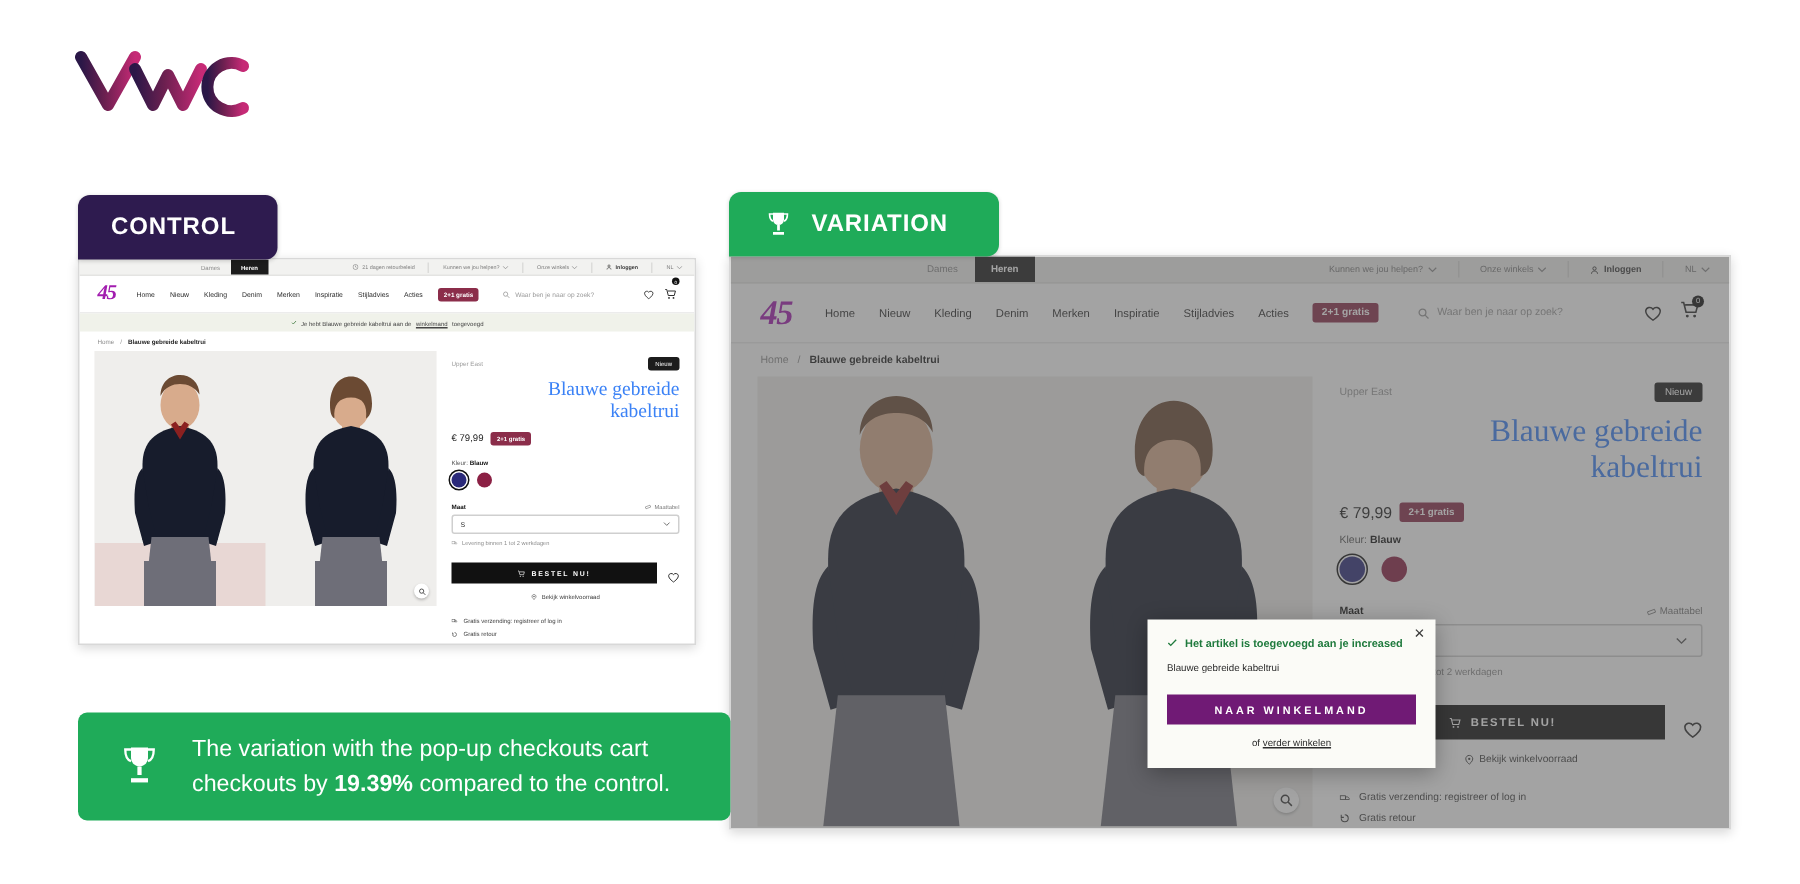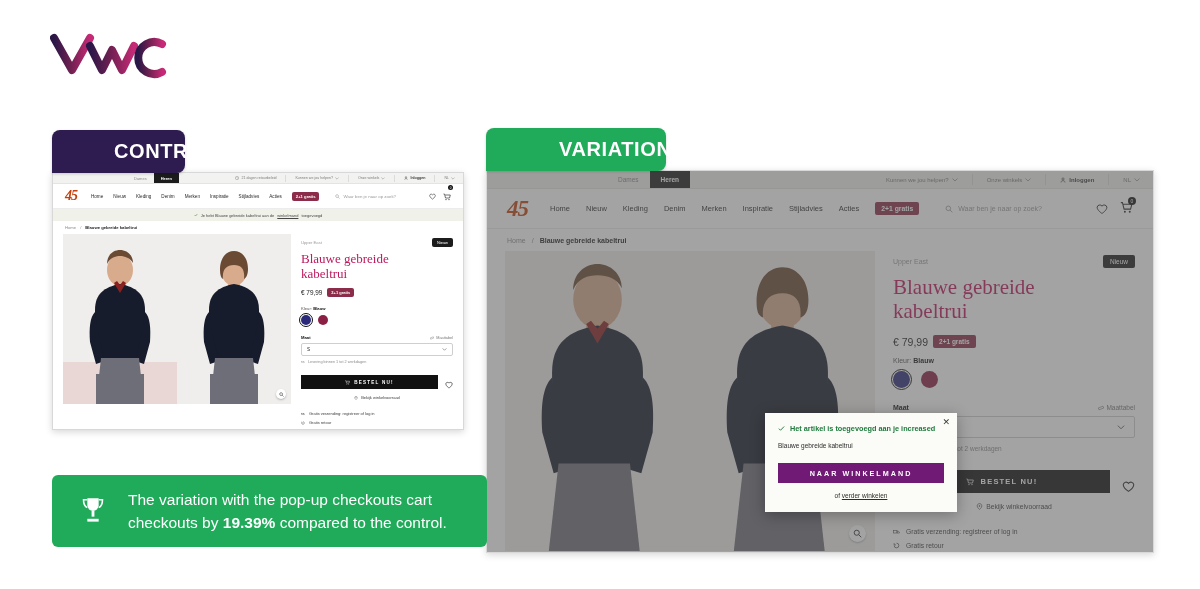--- a/index.html
+++ b/index.html
@@ -20,21 +20,21 @@
     position: absolute; top: 0; left: 0;
     border-radius: 8px 8px 8px 0;
     display: flex; align-items: center; gap: 11px;
     padding: 0 22px;
     height: 43px;
     z-index: 5;
     box-shadow: 0 1px 3px rgba(0,0,0,.18);
   }
   .tag-control { background: #2e1b4f; width: 133px; }
   .tag-variation { background: #1fab59; width: 180px; }
-  .tag-label { color: #fff; font-size: 20px; font-weight: bold; letter-spacing: .6px; margin-left: 40px; }
+  .tag-label { color: #fff; font-size: 16px; font-weight: bold; letter-spacing: .6px; }
 
   .browser-shot {
     position: absolute;
     background: #fff;
     border: 1px solid #d8d8d8;
     box-shadow: 0 2px 7px rgba(0,0,0,.16);
     overflow: hidden;
   }
   .control-shot { left: 0; top: 42px; width: 412px; height: 258px; }
 
@@ -43,21 +43,21 @@
             display:flex; align-items:center; position: relative; }
   .topbar-tabs { display:flex; height:100%; margin-left: 74px; }
   .tb-tab { font-size: 4px; color: #8a8a8a; padding: 0 7px; display:flex; align-items:center; }
   .tb-tab.active { background:#1c1c1c; color:#fff; font-weight:bold; }
   .topbar-right { margin-left:auto; display:flex; align-items:center; gap:9px; padding-right:8px; }
   .tb-item { font-size: 3.6px; color:#7d7d7d; display:flex; align-items:center; gap:2px; }
   .tb-sep { width:1px; height:7px; background:#dcdcda; }
   .tb-strong { font-weight: bold; color:#3a3a3a; }
 
   .navbar { height: 25px; background:#fff; display:flex; align-items:center; padding:0 12px; border-bottom:1px solid #ececec;}
-  .brand { font-family:"Liberation Serif", serif; font-style:italic; font-weight:bold; font-size:14px; color:#c2410c; margin-right:14px; letter-spacing:-1px;}
+  .brand { font-family:"Liberation Serif", serif; font-style:italic; font-weight:bold; font-size:14px; color:#a21caf; margin-right:14px; letter-spacing:-1px;}
   .navlinks { display:flex; gap:10px; align-items:center; }
   .navlink { font-size:4.6px; color:#2a2a2a; }
   .nav-badge { font-size:4.2px; color:#fff; background:#8b2d4a; padding:2px 4px; border-radius:2px; font-weight:bold;}
   .navsearch { margin-left:16px; flex:1; display:flex; align-items:center; gap:3px; color:#9a9a9a; font-size:4.4px;}
   .navicons { display:flex; align-items:center; gap:7px; margin-left:8px; }
 
   .notice { height:12px; background:#f0f2ea; display:flex; align-items:center; justify-content:center;
             font-size:4px; color:#454545; gap:3px;}
   .notice u { text-decoration: underline; }
 
@@ -67,21 +67,21 @@
   .pdp { display:flex; padding:0 10px; gap:10px; }
   .gallery { position:relative; width:228px; height:170px; background:#efeeec; overflow:hidden; }
   .zoom-btn { position:absolute; right:5px; bottom:5px; width:10px; height:10px; border-radius:50%;
               background:#fff; display:flex; align-items:center; justify-content:center;
               box-shadow:0 1px 2px rgba(0,0,0,.25); }
 
   .info { flex:1; padding-top:4px; }
   .brandline { font-size:4.2px; color:#9a9a9a; }
   .badge-new { font-size:4px; color:#fff; background:#1c1c1c; padding:2px 5px; border-radius:2px;}
   .row-between { display:flex; align-items:center; justify-content:space-between; }
-  .ptitle { font-family:"Liberation Serif", serif; font-size:13px; line-height:1.12; color:#be185d; margin:5px 0 7px; }
+  .ptitle { font-family:"Liberation Serif", serif; font-size:13px; line-height:1.12; color:#3b82f6; margin:5px 0 7px;text-align:right; }
   .price-row { display:flex; align-items:center; gap:5px; margin-bottom:9px; }
   .price { font-size:6.4px; color:#1c1c1c; }
   .pill-promo { font-size:4px; color:#fff; background:#8b2d4a; padding:2px 4px; border-radius:2px; font-weight:bold;}
   .lbl { font-size:4.2px; color:#555; margin-bottom:4px;}
   .lbl b { color:#111; }
   .swatches { display:flex; gap:7px; margin-bottom:10px;}
   .sw { width:10px; height:10px; border-radius:50%; }
   .sw.sel { outline:1px solid #111; outline-offset:1.5px; }
   .select {
     height:13px; border:1px solid #cfcfcf; border-radius:2px; display:flex; align-items:center;

